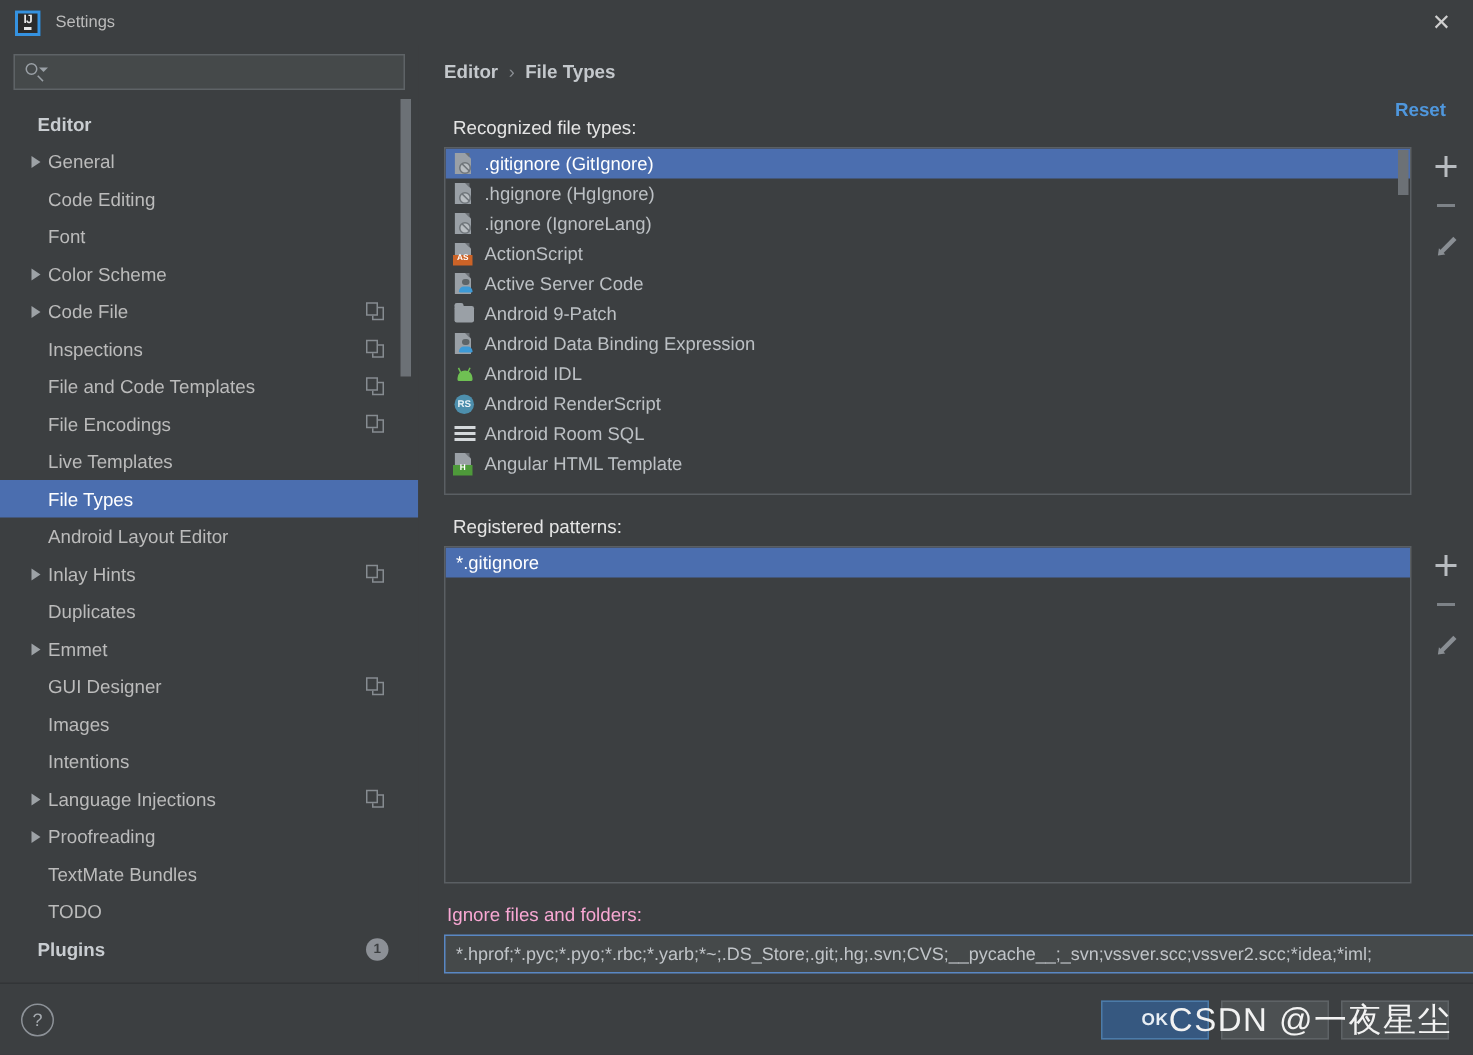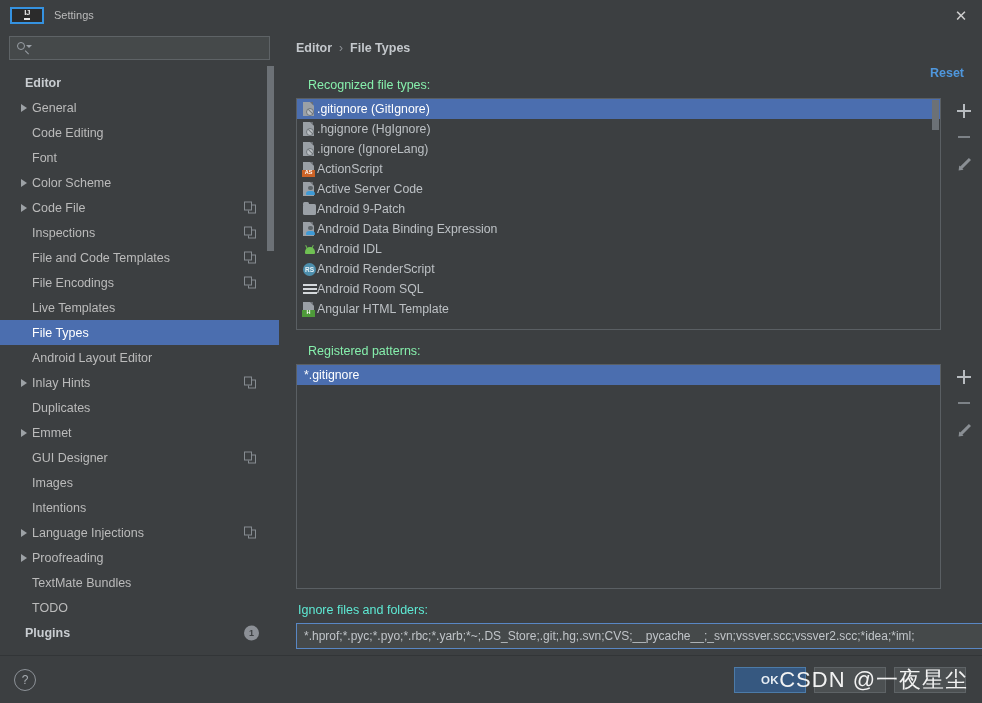--- a/index.html
+++ b/index.html
@@ -20,21 +20,21 @@
 
   
   .titlebar {
     height: 30px; flex: none;
     background: #3c3f41;
     display: flex; align-items: center;
     padding: 0 8px 0 10px;
     position: relative;
   }
   .ij-logo {
-    width: 34px; height: 17px; flex: none;
+    width: 17px; height: 17px; flex: none;
     border: 2px solid #3592e0;
     background: #2b2b2b;
     display: flex; align-items: flex-start; justify-content: center;
     margin-right: 10px;
   }
   .ij-logo span {
     font-size: 8px; font-weight: bold; color: #e8e8e8;
     letter-spacing: -0.5px; line-height: 1;
     border-bottom: 2px solid #e8e8e8; padding-bottom: 1px;
   }
@@ -163,22 +163,22 @@
   }
   .breadcrumb .sep {
     margin: 0 7px; color: #8c9095; font-weight: normal; font-size: 12px;
   }
   .reset-link {
     position: absolute; right: 18px; top: 36px;
     font-size: 12.5px; font-weight: bold; color: #4f97dd;
     cursor: pointer;
   }
   .section-label {
-    font-size: 12.5px; color: #86efac;
-    margin: 14px 0 6px 12px;
+    font-size: 12.5px; color: #e5e5e5;
+    margin: 14px 0 6px 6px;
   }
 
   
   .list-area { display: flex; }
   .list-box {
     width: 645px; flex: none;
     background: #3c3f41;
     border: 1px solid #5a5f63;
     position: relative;
     overflow: hidden;
@@ -186,21 +186,21 @@
   .list-box.types { height: 232px; }
   .list-box.patterns { height: 225px; }
   .list-row {
     height: 20px;
     display: flex; align-items: center;
     padding-left: 5px;
     font-size: 12.3px; color: #bcc0c4;
     white-space: nowrap;
   }
   .list-row.selected { background: #4b6eaf; color: #ffffff; }
-  .list-row .ftext { }
+  .list-row .ftext { margin-left: 6px; }
   .list-row.pattern { padding-left: 7px; }
 
   .list-scroll {
     position: absolute; right: 1px; top: 1px;
     width: 7px; height: 30px; background: #6c7176;
   }
 
   
   .fi { width: 15px; height: 15px; flex: none; position: relative; }
   .fi .page {
@@ -307,21 +307,21 @@
     position: absolute; left: -0.5px; top: 8.5px;
     width: 0; height: 0;
     border-top: 3px solid transparent;
     border-bottom: 3px solid transparent;
     border-right: 4px solid #8a8f94;
     transform: rotate(-45deg);
   }
 
   
   .ignore-label {
-    font-size: 12.5px; color: #5eead4; margin: 14px 0 6px 2px;
+    font-size: 12.5px; color: #f9a8d4; margin: 14px 0 6px 2px;
   }
   .ignore-field {
     width: 736px; height: 26px;
     background: #45494a;
     border: 1px solid #5987c4;
     display: flex; align-items: center;
     padding: 0 5px;
   }
   .ignore-field input {
     width: 100%; background: transparent; border: none; outline: none;

